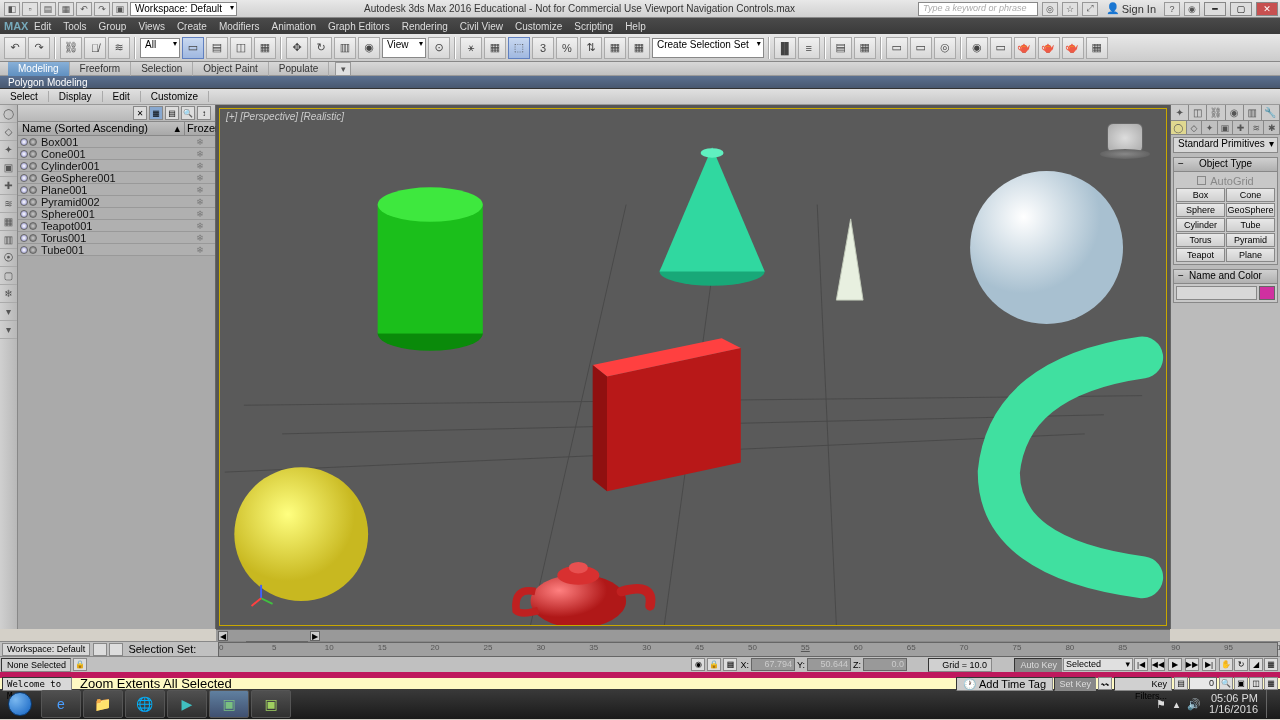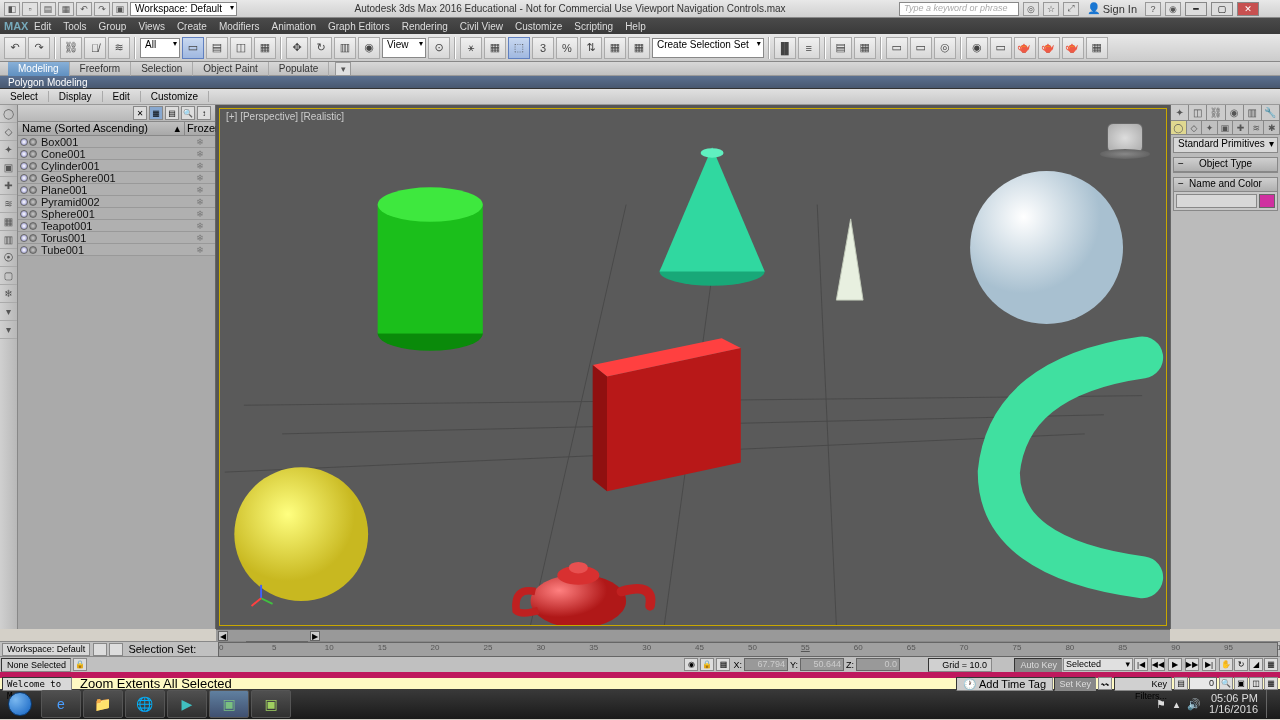--- a/index.html
+++ b/index.html
@@ -4,21 +4,21 @@
 <style>
 * { margin: 0; padding: 0; box-sizing: border-box; font-family: "Segoe UI", Tahoma, sans-serif; font-size: 11px; user-select: none; }
 html, body { width: 1280px; height: 720px; overflow: hidden; background: #d4d0c8; }
 .titlebar { height: 18px; background: linear-gradient(#e8e8e8, #d0d0d0); display: flex; align-items: center; border-bottom: 1px solid #888; }
 .tb-icons { display: flex; gap: 2px; padding: 0 4px; }
 .tb-icon { width: 16px; height: 14px; background: #e0e0e0; border: 1px solid #999; display:flex;align-items:center;justify-content:center;font-size:9px;color:#555; }
 .tb-dropdown { background: #fff; border: 1px solid #888; height: 14px; padding: 0 14px 0 4px; font-size: 10px; position: relative; }
 .tb-dropdown::after { content:"▾"; position:absolute; right:2px; font-size:8px; }
 .tb-title { flex: 1; text-align: center; font-size: 10px; color: #333; }
 .tb-search { width: 120px; height: 14px; background: #fff; border: 1px solid #888; font-size: 9px; color: #aaa; padding: 0 4px; font-style: italic; }
-.tb-right { display: flex; gap: 4px; align-items: center; padding-right: 21px; }
+.tb-right { display: flex; gap: 4px; align-items: center; padding-right: 2px; }
 .tb-signin { font-size: 10px; color: #333; padding: 0 4px; display:flex;align-items:center;gap:2px; }
 .win-btn { width: 22px; height: 14px; border: 1px solid #888; display:flex;align-items:center;justify-content:center;font-size:9px; }
 .win-min { background: #ddd; } .win-max { background: #ddd; } .win-close { background: #c75050; color: #fff; }
 .menubar { height: 16px; background: linear-gradient(#4a4a4a,#3a3a3a); display: flex; align-items: center; padding: 0 4px; color:#ddd; }
 .menubar .menu-logo { width: 24px; font-weight: bold; color: #7ab; }
 .menubar span.menu-item { padding: 0 6px; font-size: 10px; cursor: default; }
 .main-toolbar { height: 28px; background: linear-gradient(#e8e8e8,#cccccc); border-bottom: 1px solid #888; display: flex; align-items: center; gap: 2px; padding: 0 4px; }
 .tbtn { width: 22px; height: 22px; background: linear-gradient(#f0f0f0,#d8d8d8); border: 1px solid #aaa; display:flex;align-items:center;justify-content:center;font-size:11px;color:#444;}
 .tbtn.active { background: linear-gradient(#c8d8f0,#a0b8e0); border-color:#6080c0; }
 .tsep { width: 2px; height: 22px; border-left: 1px solid #aaa; border-right: 1px solid #fff; margin: 0 2px; }
@@ -41,21 +41,21 @@
 .scene-header .col-name { flex:1; padding:0 4px; border-right:1px solid #888; }
 .scene-header .col-frozen { width:30px; text-align:center; padding:0 2px; }
 .scene-list { flex:1; background:#aaa; overflow:hidden; }
 .scene-row { height:12px; display:flex; align-items:center; font-size:10px; border-bottom:1px solid #999; background:#b0b0b0; }
 .scene-row .obj-icons { display:flex; gap:1px; padding:0 2px; }
 .scene-row .obj-icons .dot { width:8px; height:8px; border-radius:50%; border:1px solid #666; }
 .scene-row .obj-icons .dot.ball { background: radial-gradient(#fff,#88c); }
 .scene-row .obj-icons .dot.teapot { background: radial-gradient(#ccc,#666); }
 .scene-row .obj-name { flex:1; padding:0 2px; color:#111; }
 .scene-row .obj-freeze { width:30px; text-align:center; color:#777; font-size:9px; }
-.viewport { flex:1; background:#555; position:relative; overflow:hidden; }
+.viewport { flex:1; background:#555; position:relative; overflow:hidden;font-style:italic; }
 .viewport-inner { position:absolute; inset:3px; background:#5a5a5a; border:1px solid #c8a800; }
 .viewport-label { position:absolute; top:2px; left:6px; color:#ccc; font-size:10px; }
 .viewcube { position:absolute; top:14px; right:16px; width:50px; height:44px; }
 .viewcube .cube { width:36px; height:30px; background: radial-gradient(#ddd,#aaa); border-radius:6px; margin:0 auto; border:1px solid #666; }
 .viewcube .base { width:50px; height:10px; background:radial-gradient(#888,#555); border-radius:50%; margin-top:-4px; }
 .viewport svg { position:absolute; inset:0; width:100%; height:100%; }
 .right-panel { width: 110px; background: #bbb; border-left: 1px solid #666; display:flex; flex-direction:column; }
 .rp-tabs { height:16px; display:flex; border-bottom:1px solid #888; background:#ccc; }
 .rp-tab { flex:1; border-right:1px solid #888; display:flex;align-items:center;justify-content:center; font-size:10px; color:#555;}
 .rp-subtabs { height:14px; display:flex; border-bottom:1px solid #888; background:#c0c0c0; }
@@ -428,20 +428,36 @@
       <div class="rp-subtab">◇</div>
       <div class="rp-subtab">✦</div>
       <div class="rp-subtab">▣</div>
       <div class="rp-subtab">✚</div>
       <div class="rp-subtab">≋</div>
       <div class="rp-subtab">✱</div>
     </div>
     <div class="rp-drop">Standard Primitives</div>
     <div class="rp-rollout">
       <div class="rp-rollout-hdr">Object Type</div>
+      <div class="rp-grid">
+        <div class="autogrid">
+            <span style="border:1px solid #888;width:9px;height:9px;display:inline-block"></span>
+            <span>AutoGrid</span>
+          </div>
+        <div class="rp-btn">Box</div>
+        <div class="rp-btn">Cone</div>
+        <div class="rp-btn">Sphere</div>
+        <div class="rp-btn">GeoSphere</div>
+        <div class="rp-btn">Cylinder</div>
+        <div class="rp-btn">Tube</div>
+        <div class="rp-btn">Torus</div>
+        <div class="rp-btn">Pyramid</div>
+        <div class="rp-btn">Teapot</div>
+        <div class="rp-btn">Plane</div>
+      </div>
     </div>
     <div class="rp-rollout">
       <div class="rp-rollout-hdr">Name and Color</div>
       <div class="rp-name-row">
         <div class="rp-name-input"></div>
         <div class="rp-color-swatch"></div>
       </div>
     </div>
   </div>
 </div>
@@ -490,21 +506,21 @@
   <div style="flex:1"></div>
   <div class="small-btn">◉</div>
   <div class="small-btn">🔒</div>
   <div class="small-btn">▦</div>
   <span style="font-size:9px;padding:0 2px;">X:</span>
   <div class="sb2-field">67.794</div>
   <span style="font-size:9px;padding:0 2px;">Y:</span>
   <div class="sb2-field">50.644</div>
   <span style="font-size:9px;padding:0 2px;">Z:</span>
   <div class="sb2-field">0.0</div>
-  <div class="sb2-cell" style="margin-left:28px;width:64px">Grid = 10.0</div>
+  <div class="sb2-cell" style="margin-left:21px;width:64px">Grid = 10.0</div>
   <div style="width:20px"></div>
   <div class="sb2-cell dark" style="width:48px">Auto Key</div>
   <div class="anim-dropdown">Selected</div>
   <div class="anim-controls">
     <div class="small-btn">|◀</div>
     <div class="small-btn">◀◀</div>
     <div class="small-btn">▶</div>
     <div class="small-btn">▶▶</div>
     <div class="small-btn">▶|</div>
   </div>

